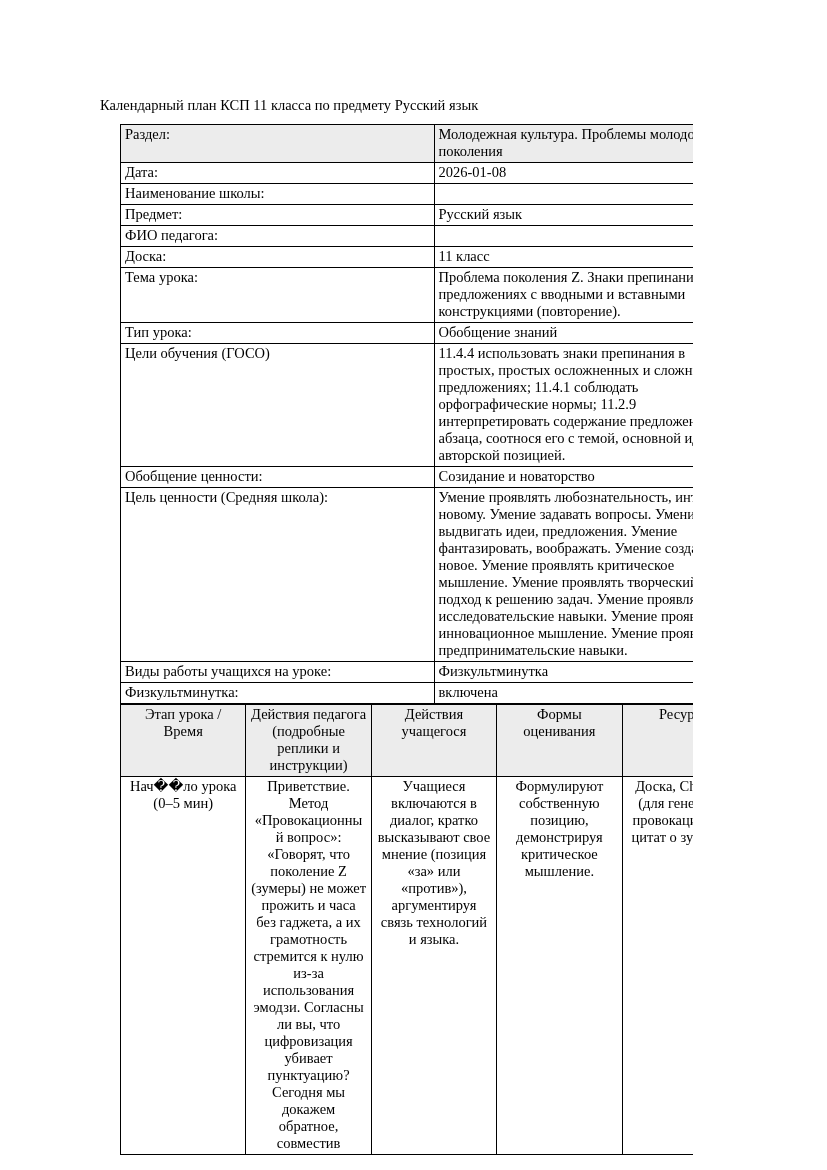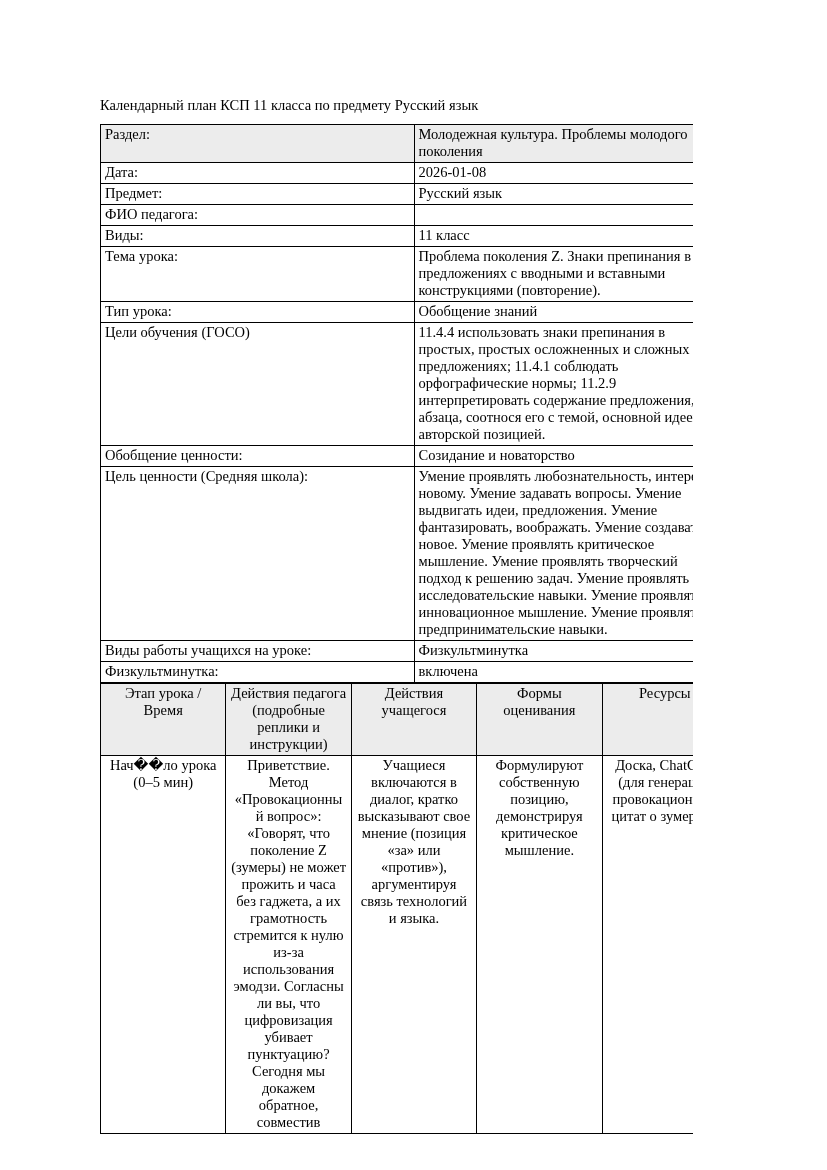--- a/index.html
+++ b/index.html
@@ -18,20 +18,21 @@
     left: 100px;
     top: 97px;
     width: 628px;
     font-size: 14.5px;
     line-height: 17px;
   }
   .doc-title { margin: 0 0 10px 0; }
   table {
     width: 100%;
     border-collapse: collapse;
+    margin-left: 20px;
   }
   td, th {
     border: 1px solid #000000;
     padding: 1px 4px 2px 4px;
     vertical-align: top;
     text-align: left;
     font-weight: normal;
     overflow-wrap: break-word;
     word-wrap: break-word;
   }
@@ -55,29 +56,33 @@
       <tbody>
         <tr>
           <td class="label-cell shaded">Раздел:</td>
           <td class="value-cell shaded">Молодежная культура. Проблемы молодого поколения</td>
         </tr>
         <tr>
           <td class="label-cell">Дата:</td>
           <td class="value-cell">2026-01-08</td>
         </tr>
         <tr>
+          <td class="label-cell">Наименование школы:</td>
+          <td class="value-cell"></td>
+        </tr>
+        <tr>
           <td class="label-cell">Предмет:</td>
           <td class="value-cell">Русский язык</td>
         </tr>
         <tr>
           <td class="label-cell">ФИО педагога:</td>
           <td class="value-cell"></td>
         </tr>
         <tr>
-          <td class="label-cell">Виды:</td>
+          <td class="label-cell">Доска:</td>
           <td class="value-cell">11 класс</td>
         </tr>
         <tr>
           <td class="label-cell">Тема урока:</td>
           <td class="value-cell">Проблема поколения Z. Знаки препинания в предложениях с вводными и вставными конструкциями (повторение).</td>
         </tr>
         <tr>
           <td class="label-cell">Тип урока:</td>
           <td class="value-cell">Обобщение знаний</td>
         </tr>

